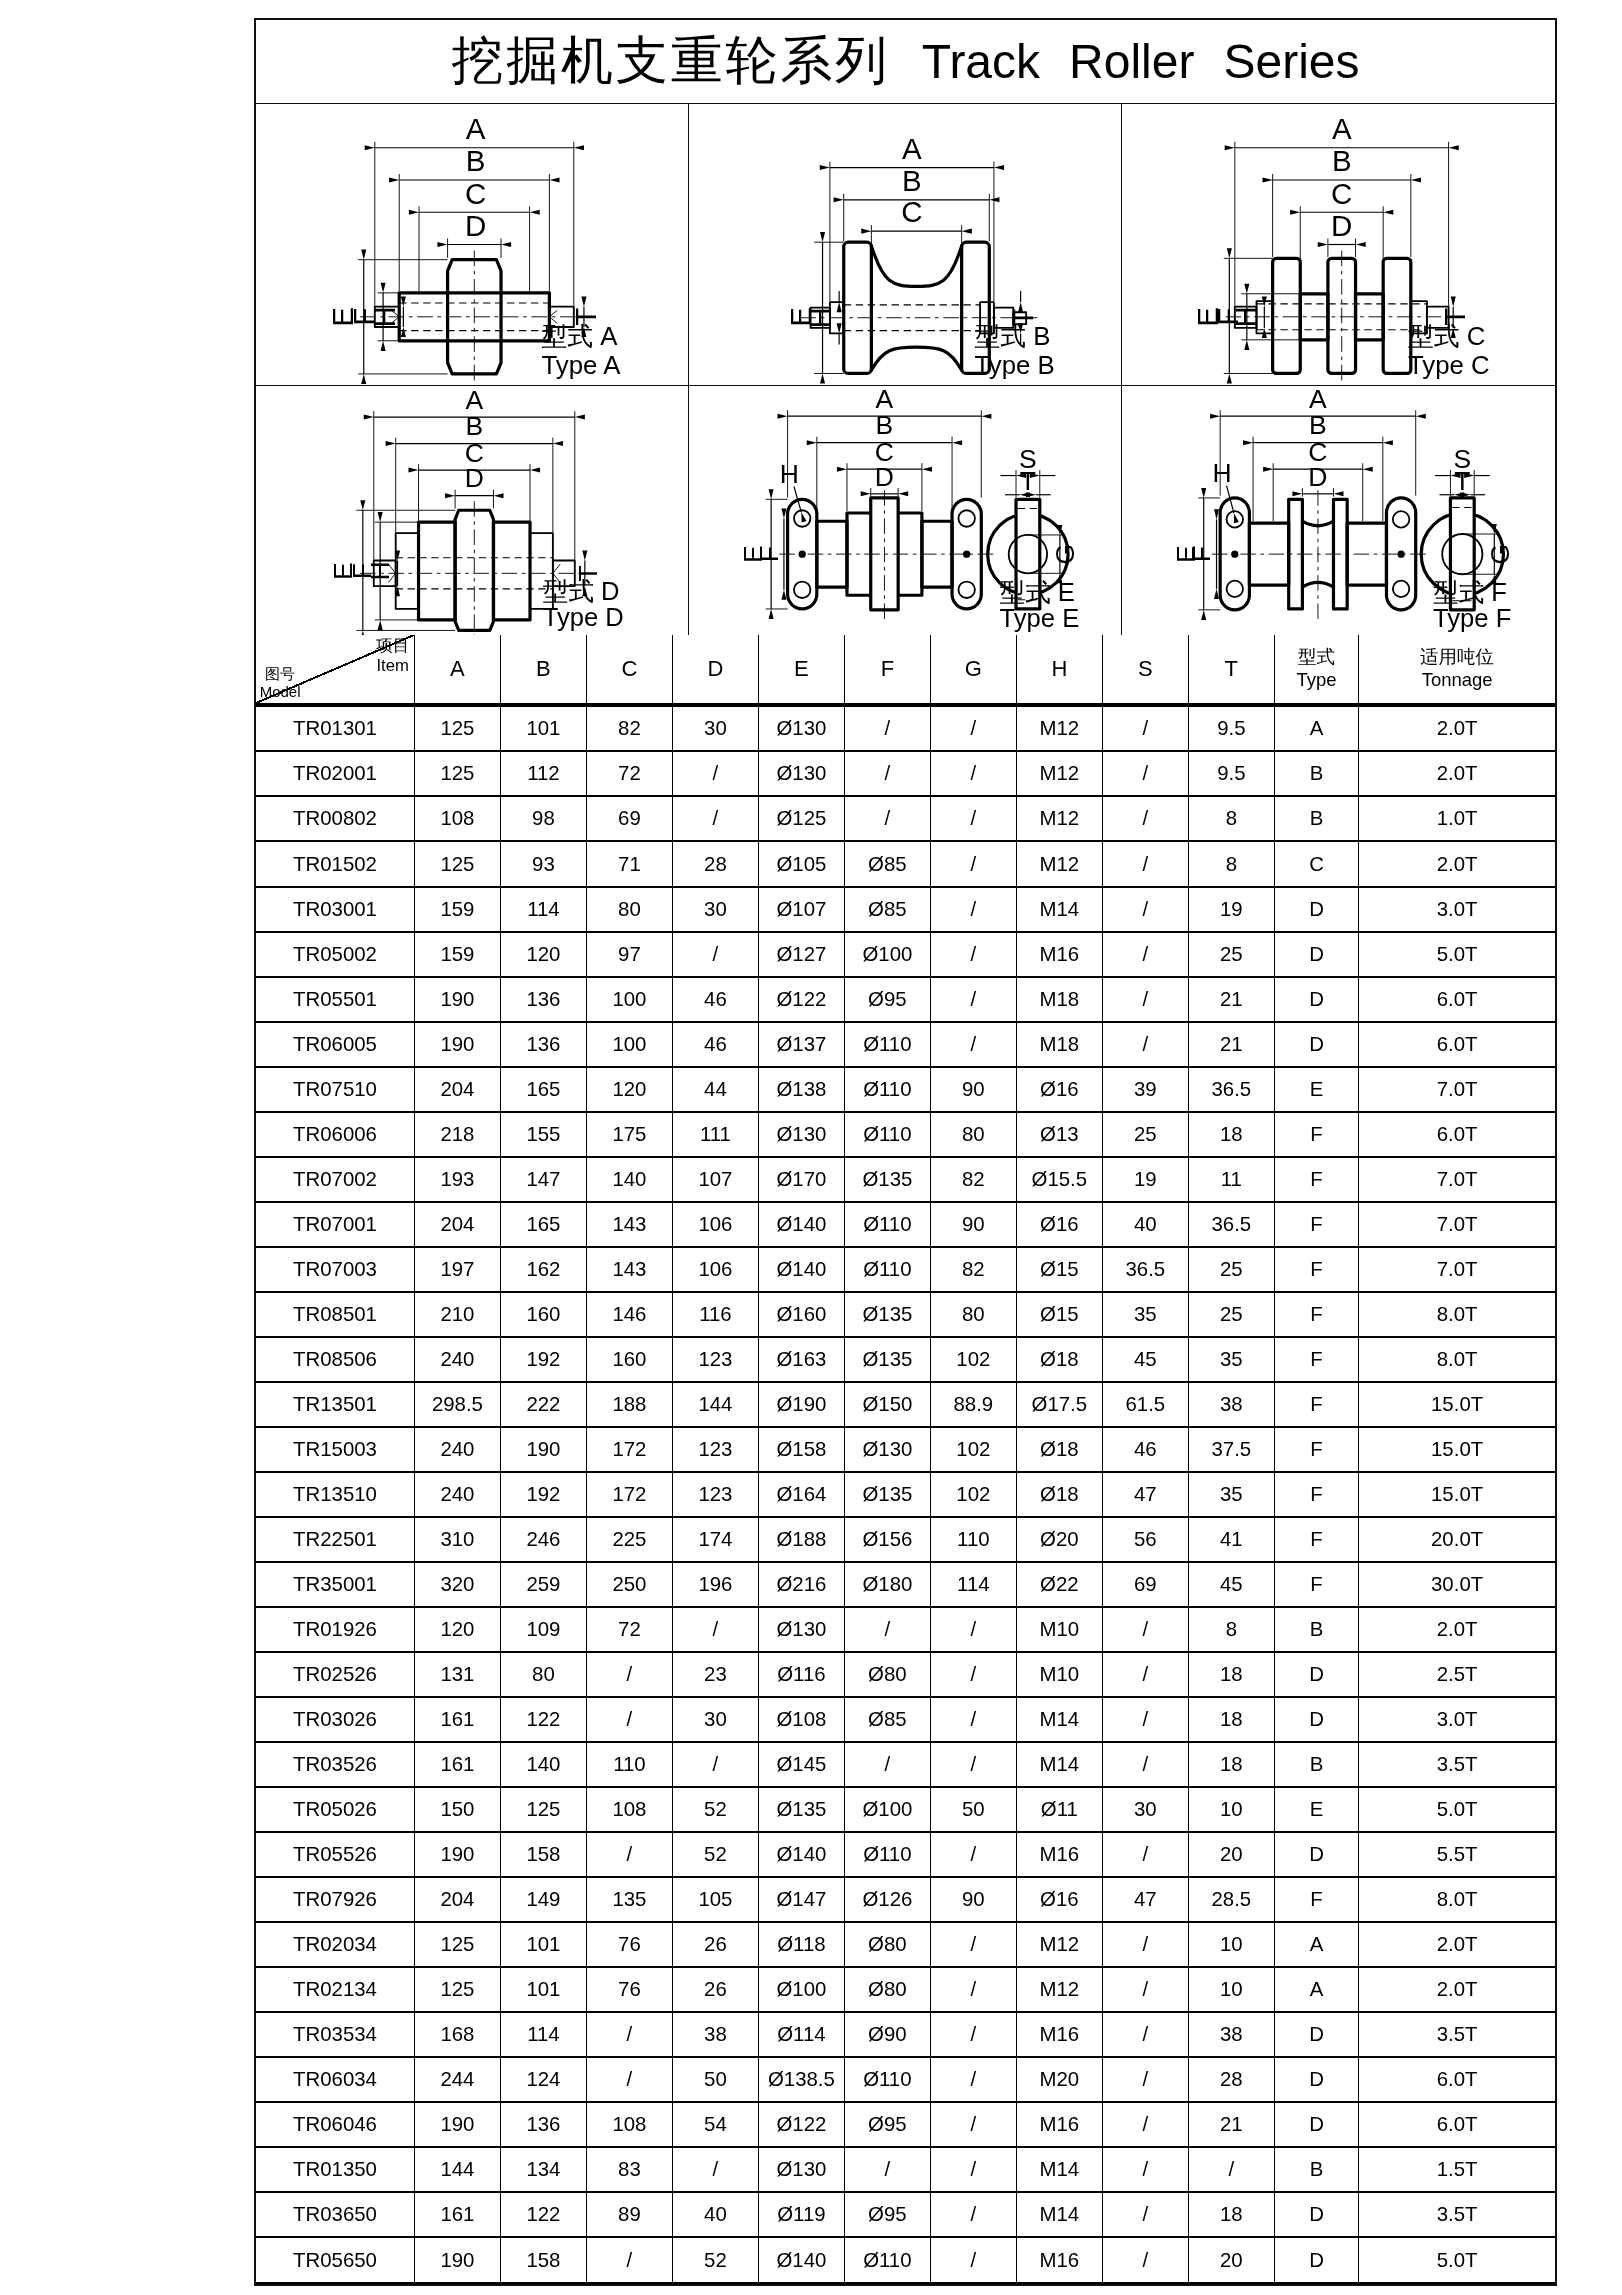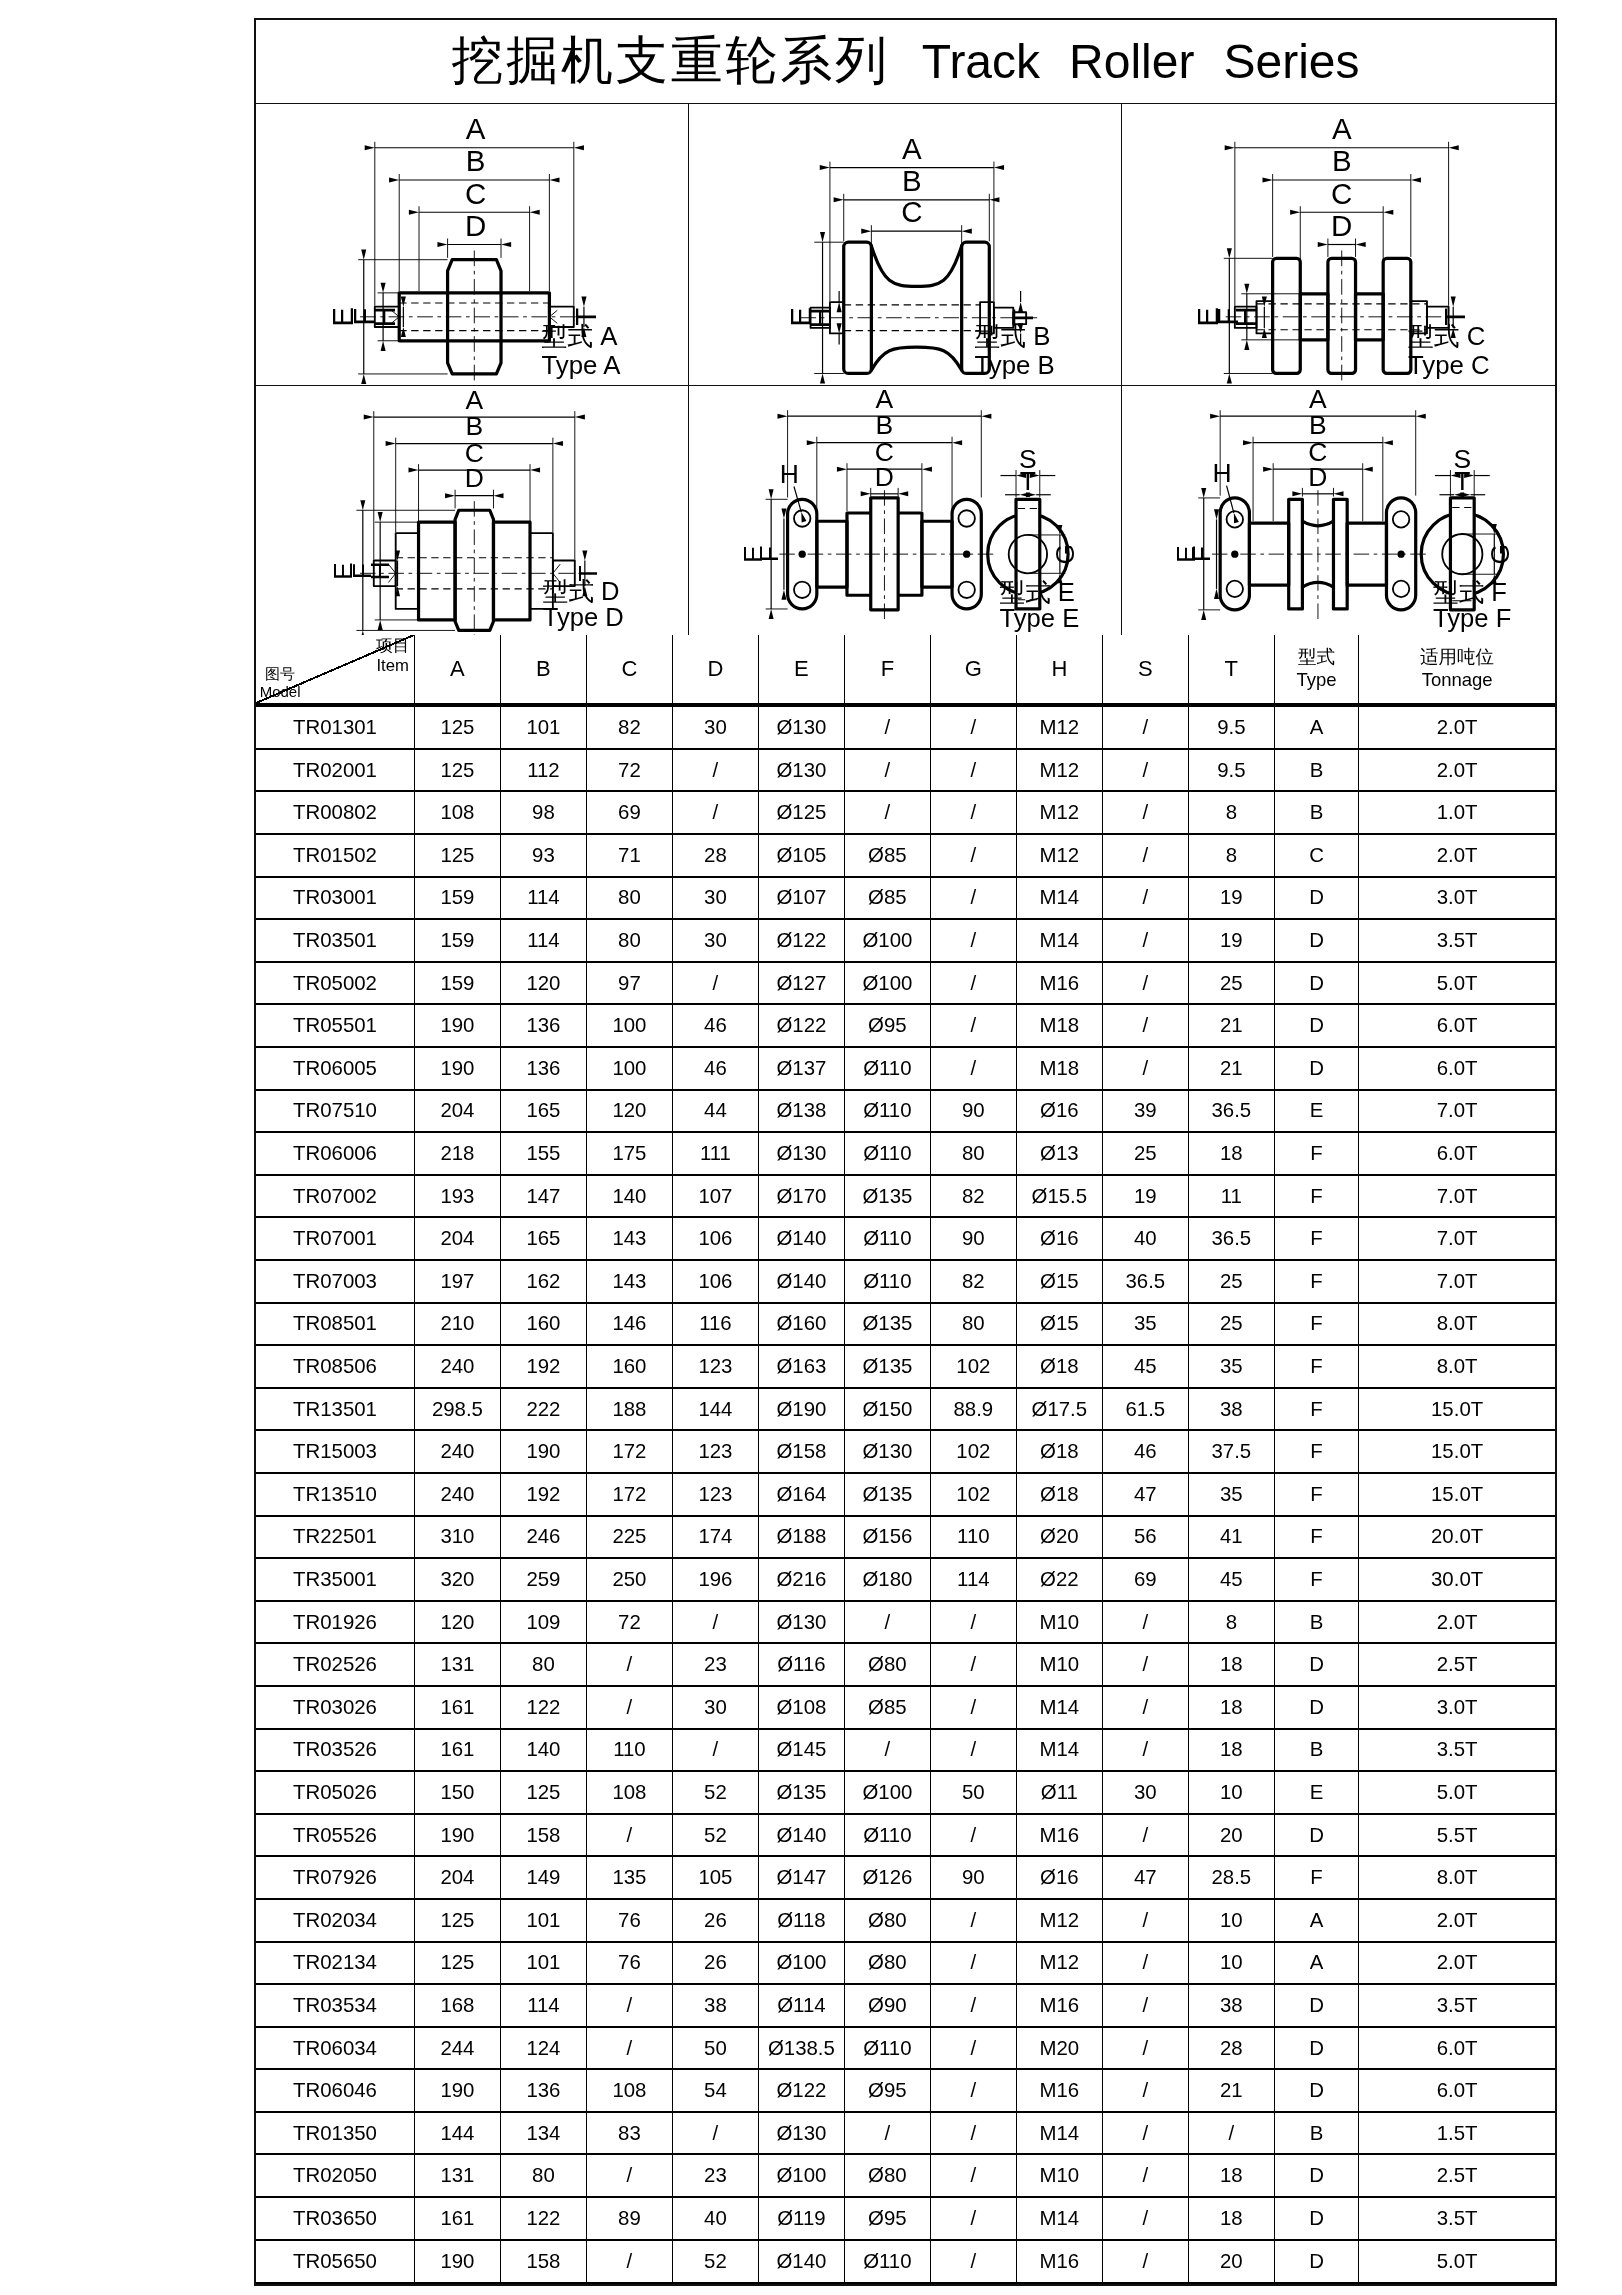--- a/index.html
+++ b/index.html
@@ -493,35 +493,20 @@
             <td>Ø107</td>
             <td>Ø85</td>
             <td>/</td>
             <td>M14</td>
             <td>/</td>
             <td>19</td>
             <td>D</td>
             <td>3.0T</td>
           </tr>
           <tr>
-            <td>TR03501</td>
-            <td>159</td>
-            <td>114</td>
-            <td>80</td>
-            <td>30</td>
-            <td>Ø122</td>
-            <td>Ø100</td>
-            <td>/</td>
-            <td>M14</td>
-            <td>/</td>
-            <td>19</td>
-            <td>D</td>
-            <td>3.5T</td>
-          </tr>
-          <tr>
             <td>TR05002</td>
             <td>159</td>
             <td>120</td>
             <td>97</td>
             <td>/</td>
             <td>Ø127</td>
             <td>Ø100</td>
             <td>/</td>
             <td>M16</td>
             <td>/</td>
@@ -928,35 +913,20 @@
             <td>Ø130</td>
             <td>/</td>
             <td>/</td>
             <td>M14</td>
             <td>/</td>
             <td>/</td>
             <td>B</td>
             <td>1.5T</td>
           </tr>
           <tr>
-            <td>TR02050</td>
-            <td>131</td>
-            <td>80</td>
-            <td>/</td>
-            <td>23</td>
-            <td>Ø100</td>
-            <td>Ø80</td>
-            <td>/</td>
-            <td>M10</td>
-            <td>/</td>
-            <td>18</td>
-            <td>D</td>
-            <td>2.5T</td>
-          </tr>
-          <tr>
             <td>TR03650</td>
             <td>161</td>
             <td>122</td>
             <td>89</td>
             <td>40</td>
             <td>Ø119</td>
             <td>Ø95</td>
             <td>/</td>
             <td>M14</td>
             <td>/</td>

